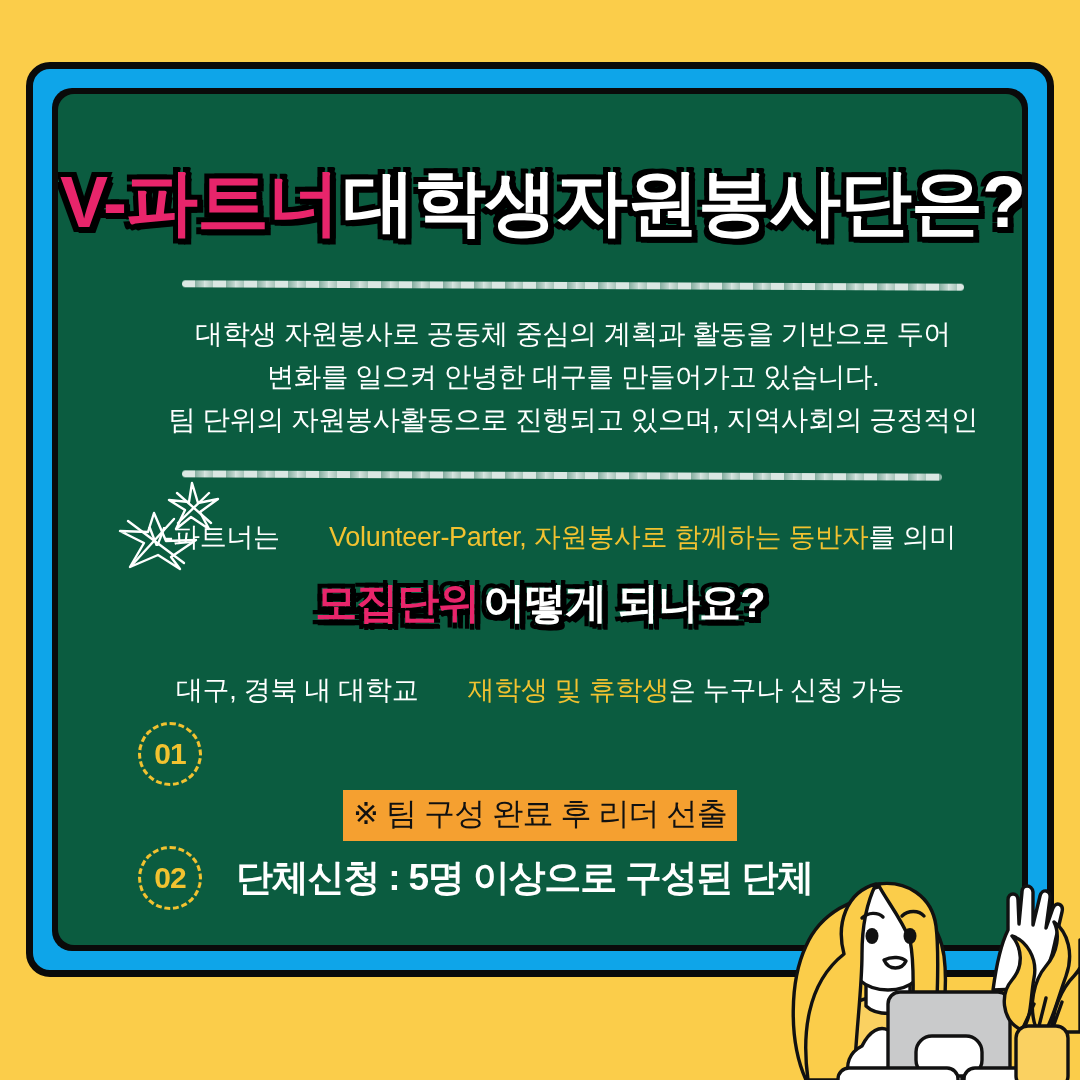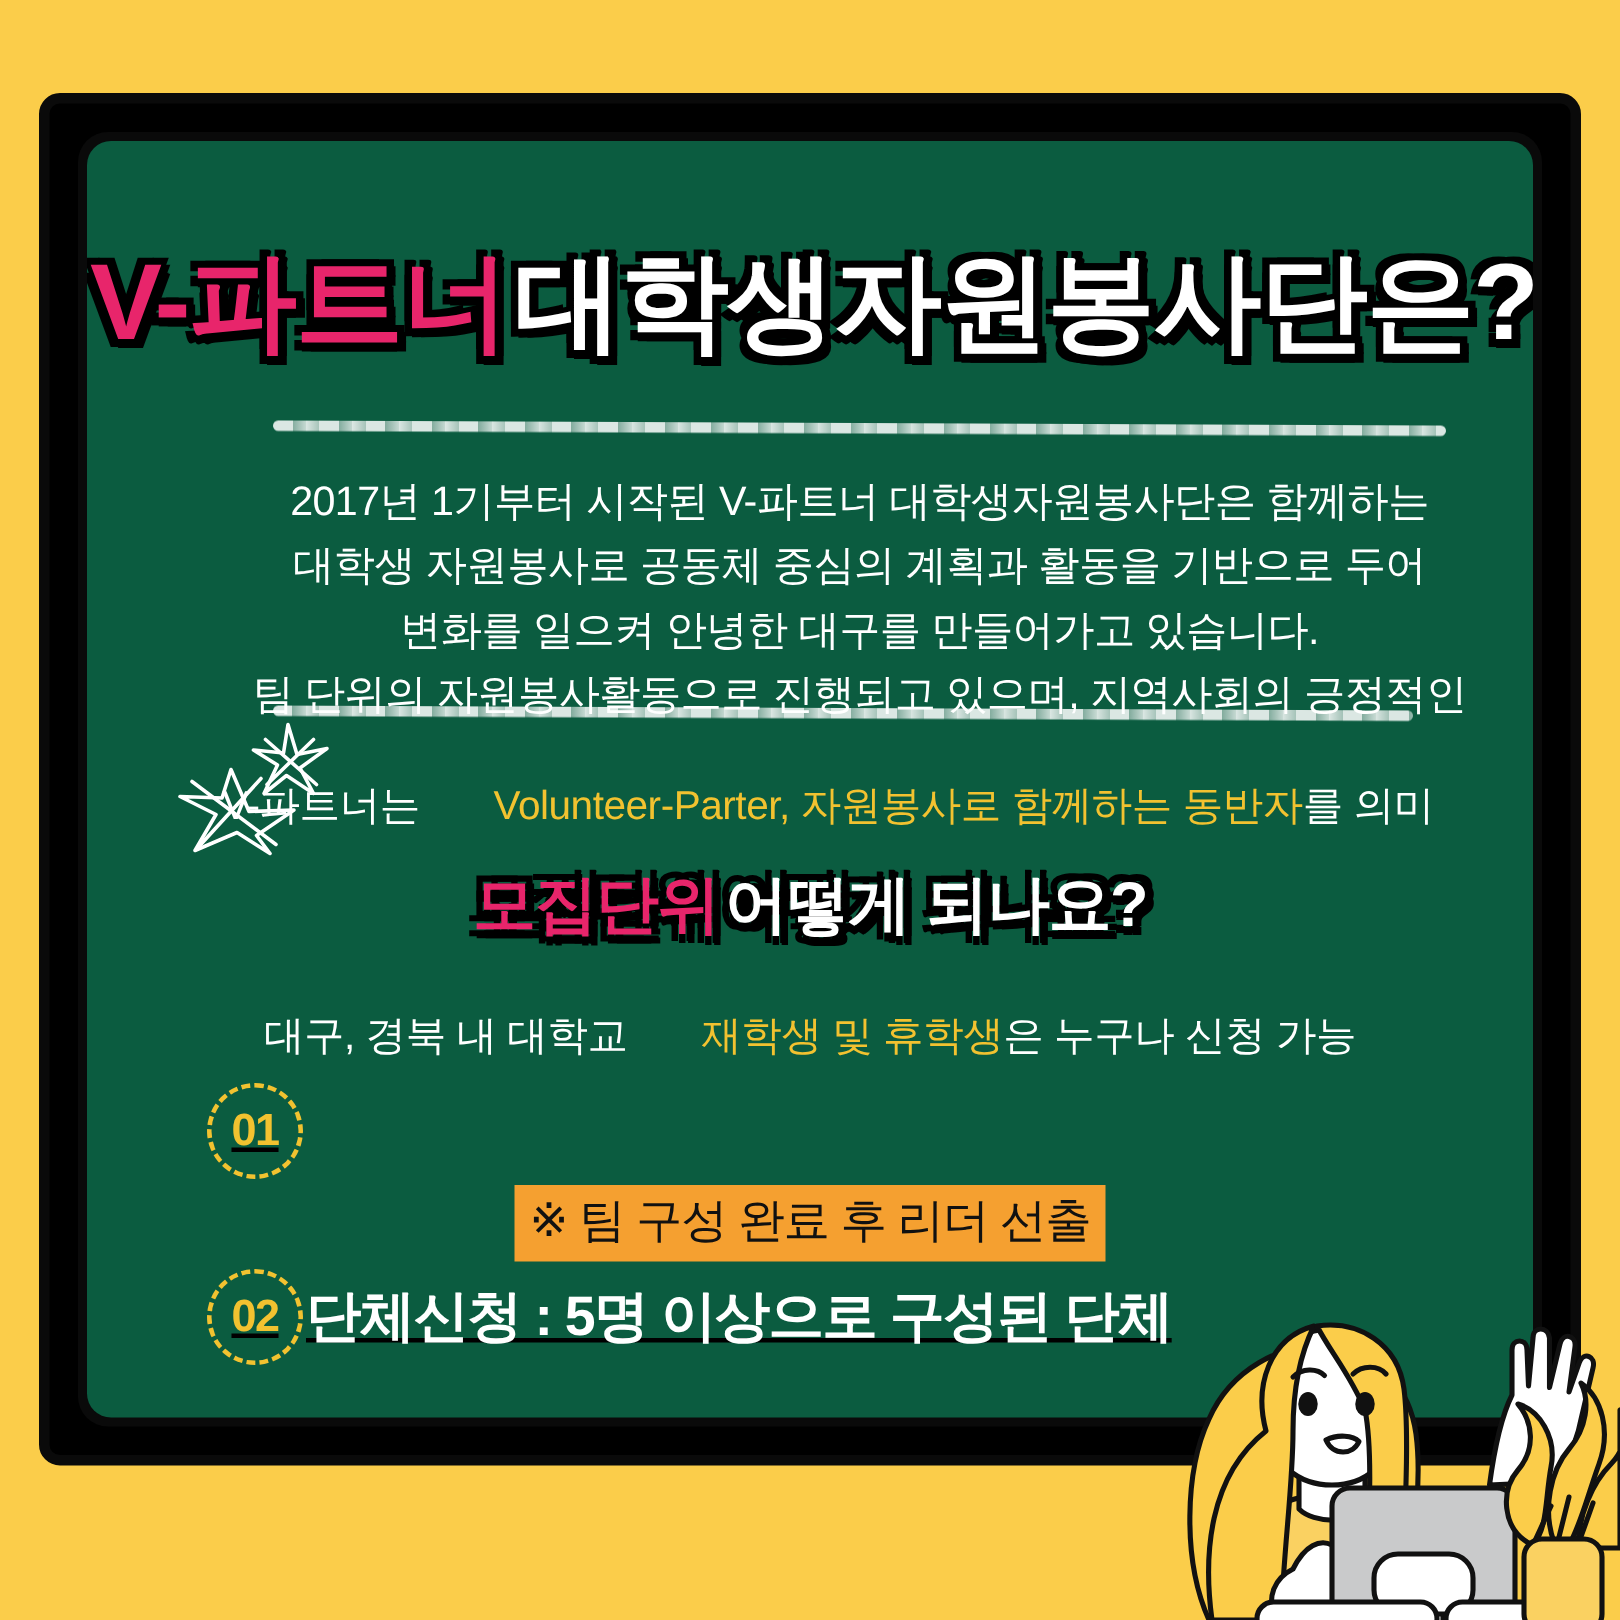--- a/index.html
+++ b/index.html
@@ -19,23 +19,23 @@
     overflow: hidden;
   }
 
   
   #board-frame {
     position: absolute;
     left: 26px;
     top: 62px;
     width: 1028px;
     height: 915px;
-    background: #000000;
+    background: #0ea5e9;
     border: 7px solid #0A0A0A;
-    border-radius: 14px;
+    border-radius: 24px;
   }
 
   #board-surface {
     position: absolute;
     left: 19px;
     top: 19px;
     right: 19px;
     bottom: 19px;
     background: #0A0A0A;
     border-radius: 20px;
@@ -154,22 +154,21 @@
     letter-spacing: -0.3px;
     white-space: nowrap;
   }
 
   
   .apply-row {
     position: absolute;
     left: 80px;
     display: flex;
     align-items: center;
-    gap: 2px;
-    text-decoration: underline;
+    gap: 34px;
   }
   #apply-row-1 { top: 628px; }
   #apply-row-2 { top: 752px; }
 
   .num-badge {
     width: 64px;
     height: 64px;
     flex: 0 0 64px;
     border: 3px dashed #F2C230;
     border-radius: 50%;
@@ -228,21 +227,20 @@
     <div id="board-surface">
       <div id="board-inner">
 
         <div class="headline" id="title-main">
           <span class="seg pink">V-파트너</span><span class="seg white">대학생자원봉사단은?</span>
         </div>
 
         <div class="chalk-rule" id="rule-top"></div>
 
         <div id="intro-paragraph">
-          <span class="pline">2017년 1기부터 시작된 V-파트너 대학생자원봉사단은 함께하는</span>
           <span class="pline">대학생 자원봉사로 공동체 중심의 계획과 활동을 기반으로 두어</span>
           <span class="pline">변화를 일으켜 안녕한 대구를 만들어가고 있습니다.</span>
           <span class="pline">팀 단위의 자원봉사활동으로 진행되고 있으며, 지역사회의 긍정적인</span>
         </div>
 
         <div class="chalk-rule" id="rule-bottom"></div>
 
         <svg id="star-group" viewBox="0 0 120 92">
           <g fill="none" stroke="#FFFFFF" stroke-width="2.4" stroke-linejoin="round" stroke-linecap="round">
             <path d="M78 4 L84 24 L104 20 L86 33 L95 50 L77 38 L62 50 L71 31 L55 21 L75 23 Z"></path>

